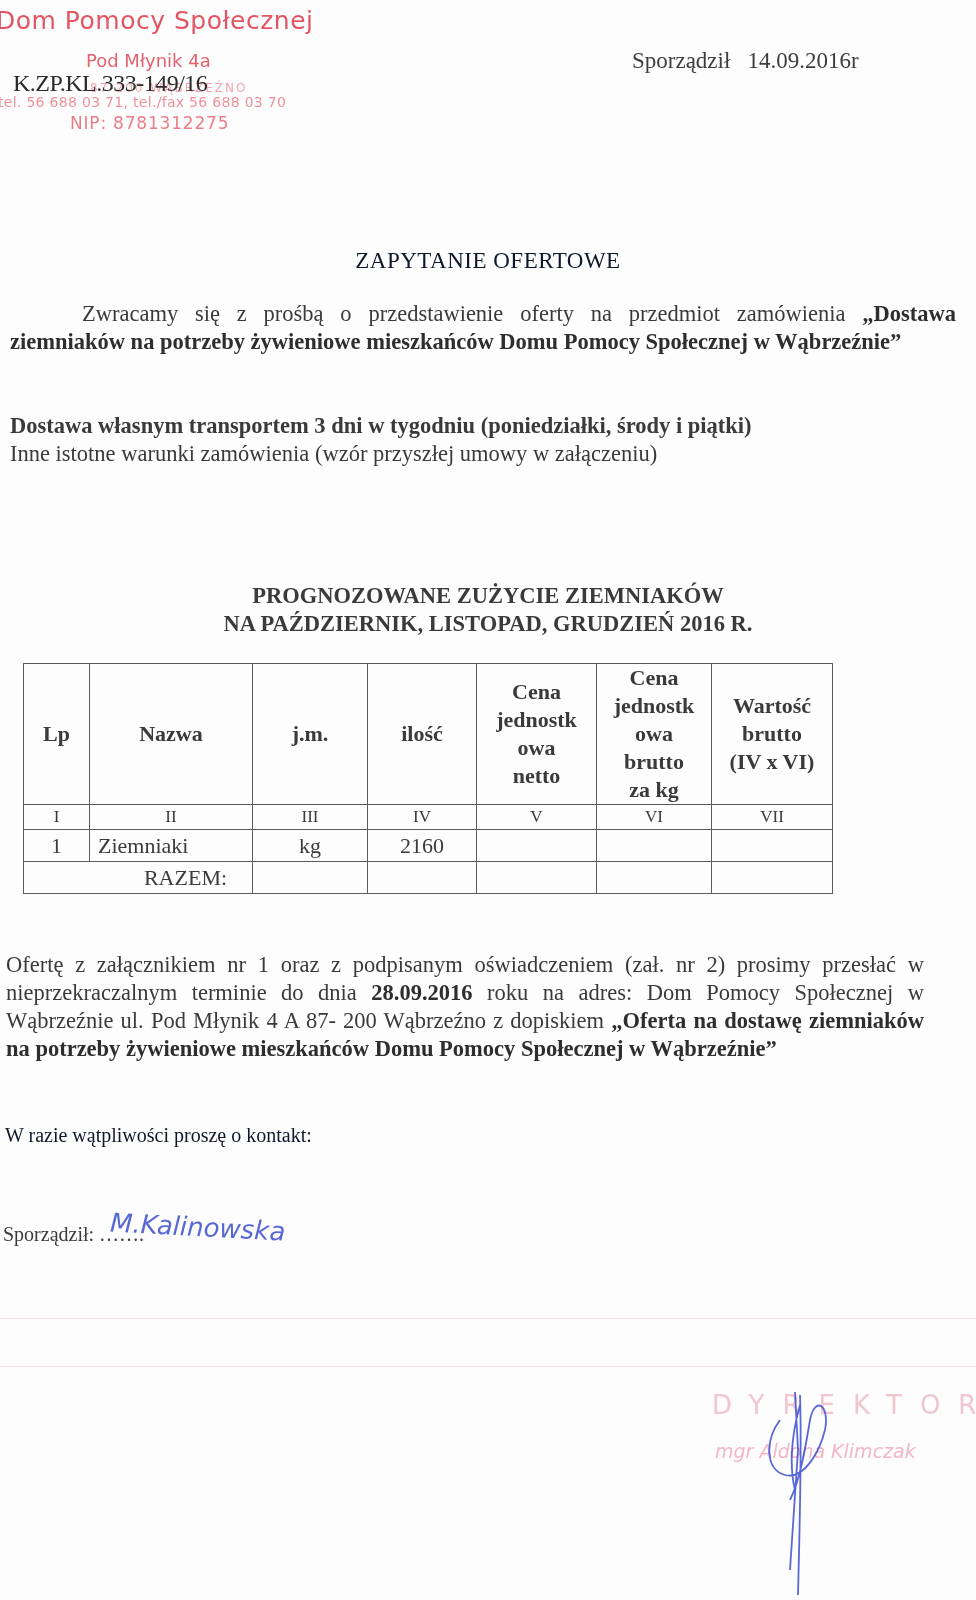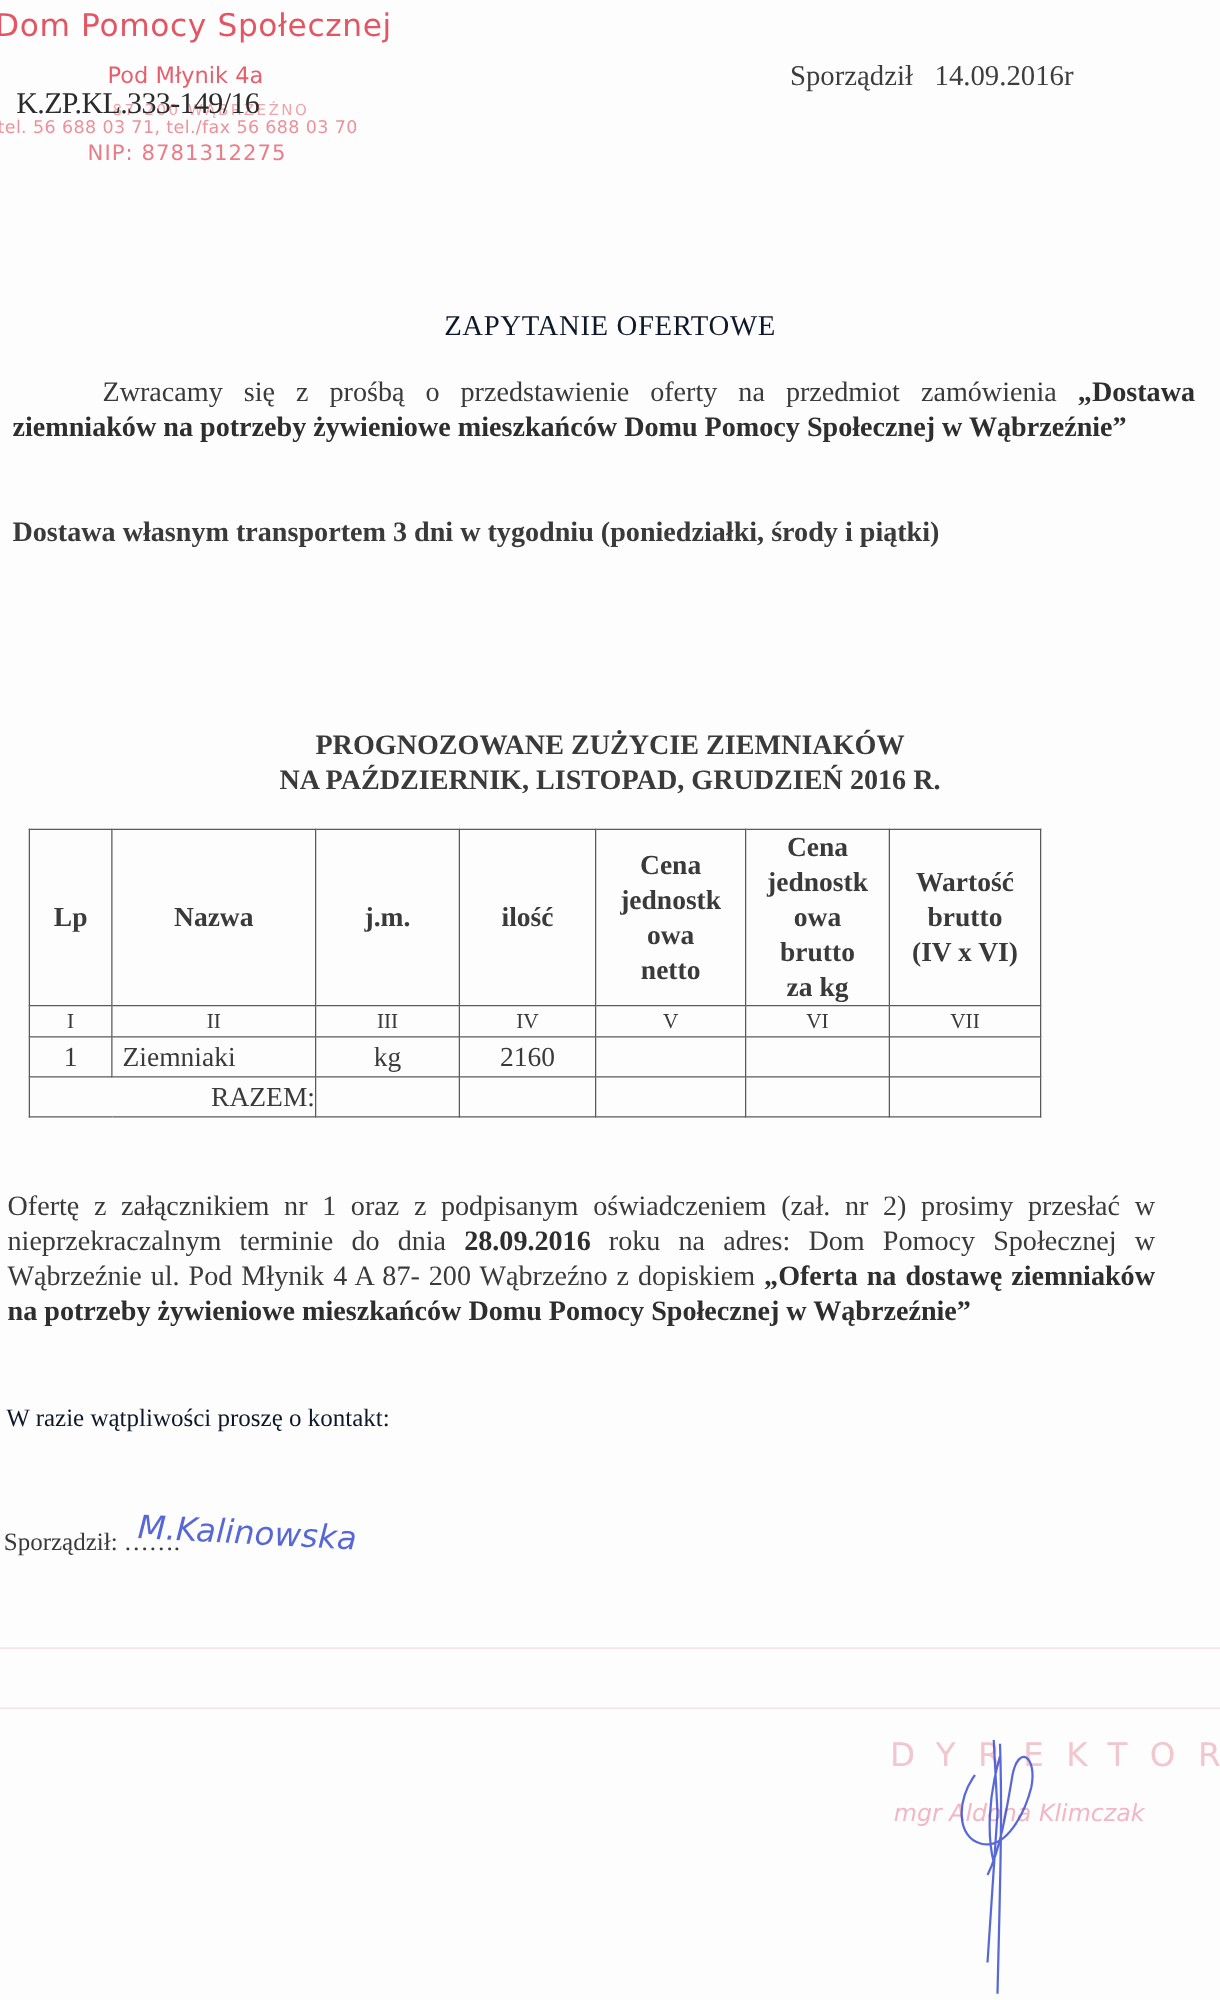--- a/index.html
+++ b/index.html
@@ -51,20 +51,21 @@
 
 <div class="abs title">ZAPYTANIE OFERTOWE</div>
 
 <div class="abs para justify" style="top:300px;">
   <span class="indent" style="display:inline-block; width:0;"></span><span style="padding-left:72px;">Zwracamy się z prośbą o przedstawienie oferty na  przedmiot zamówienia</span>
   <b>„Dostawa ziemniaków na potrzeby żywieniowe mieszkańców Domu Pomocy Społecznej w Wąbrzeźnie”</b>
 </div>
 
 <div class="abs para" style="top:412px;">
   <div style="font-weight:bold;">Dostawa własnym transportem 3 dni w tygodniu (poniedziałki, środy i piątki)</div>
+  <div>Inne istotne warunki zamówienia (wzór przyszłej umowy w załączeniu)</div>
 </div>
 
 <div class="abs sect-title" style="top:581px;">PROGNOZOWANE ZUŻYCIE ZIEMNIAKÓW</div>
 <div class="abs sect-title" style="top:609px;">NA PAŹDZIERNIK, LISTOPAD, GRUDZIEŃ 2016 R.</div>
 
 <table class="grid">
   <tbody>
       <tr class="hdr">
     <td style="width:65px;">Lp</td>
     <td style="width:162px;">Nazwa</td>
@@ -101,21 +102,21 @@
   <tr class="row1">
     <td>1</td>
     <td class="nazwa">Ziemniaki</td>
     <td>kg</td>
     <td>2160</td>
     <td></td>
     <td></td>
     <td></td>
   </tr>
   <tr class="row2">
-    <td colspan="2" style="text-align:right; padding-left:95px;">RAZEM:</td>
+    <td colspan="2" style="text-align:center; padding-left:95px;">RAZEM:</td>
     <td></td>
     <td></td>
     <td></td>
     <td></td>
     <td></td>
   </tr>
 </tbody>
   </table>
 
 <div class="abs para justify" style="top:951px; width:918px; left:6px;">

